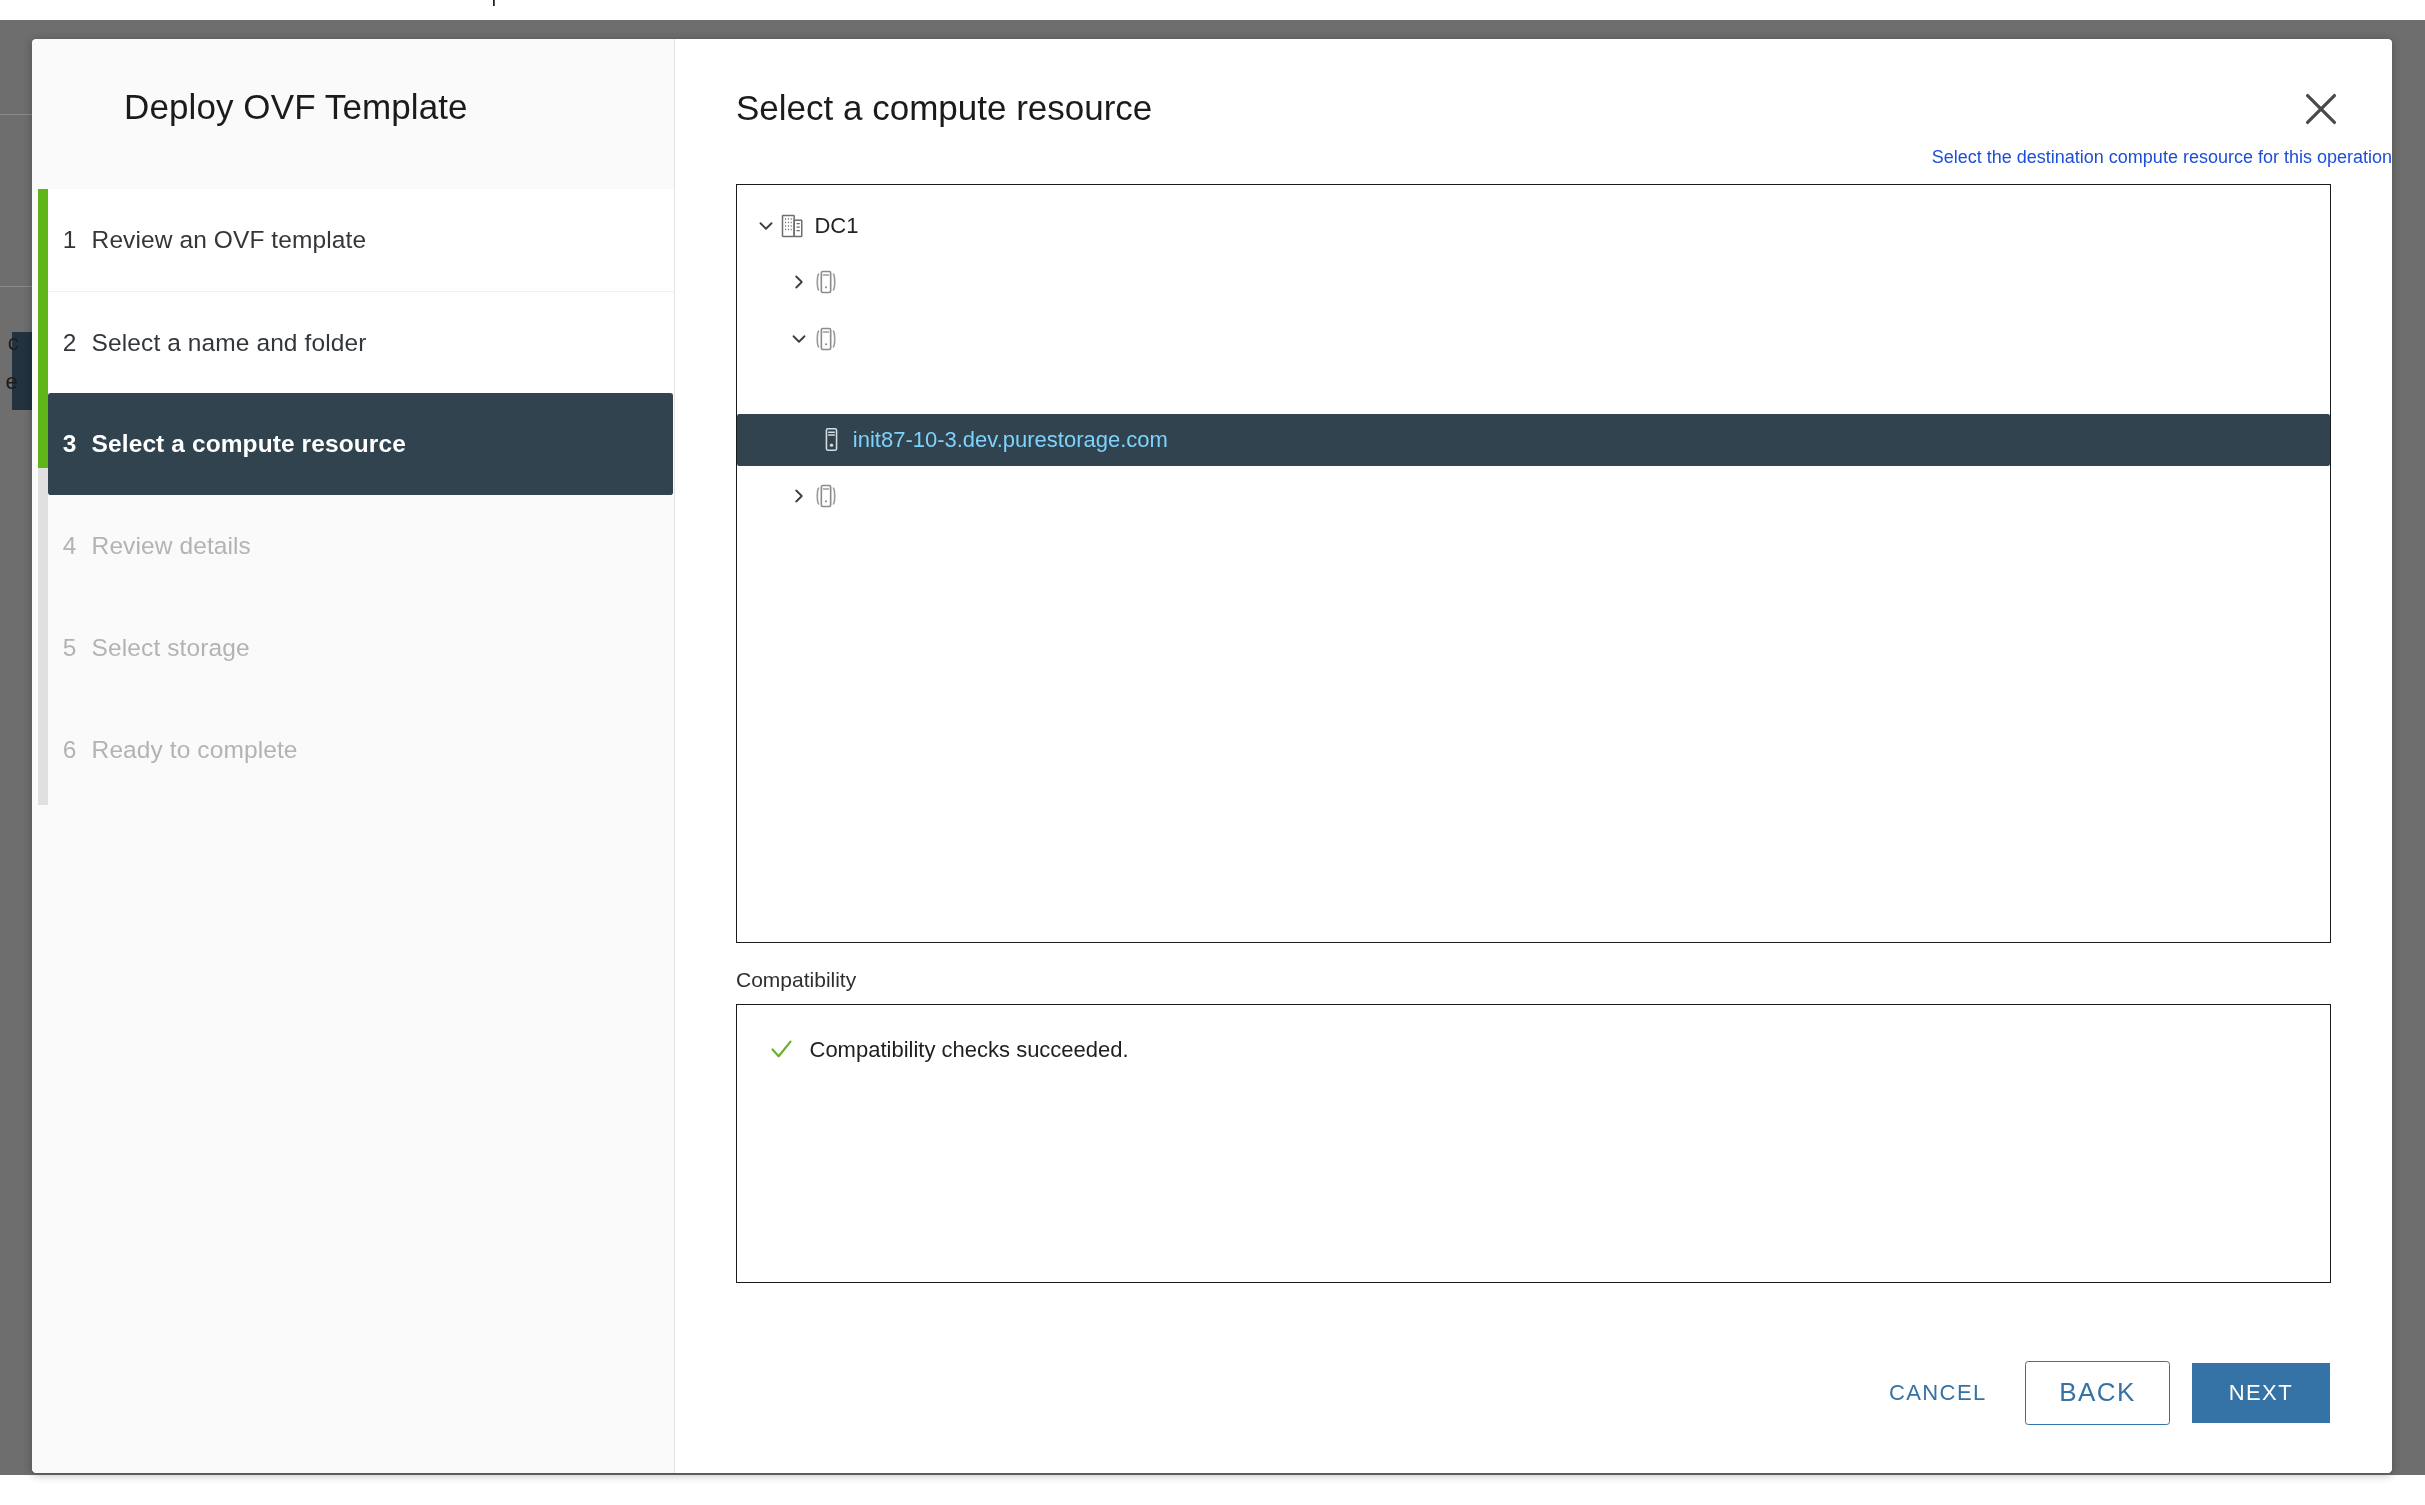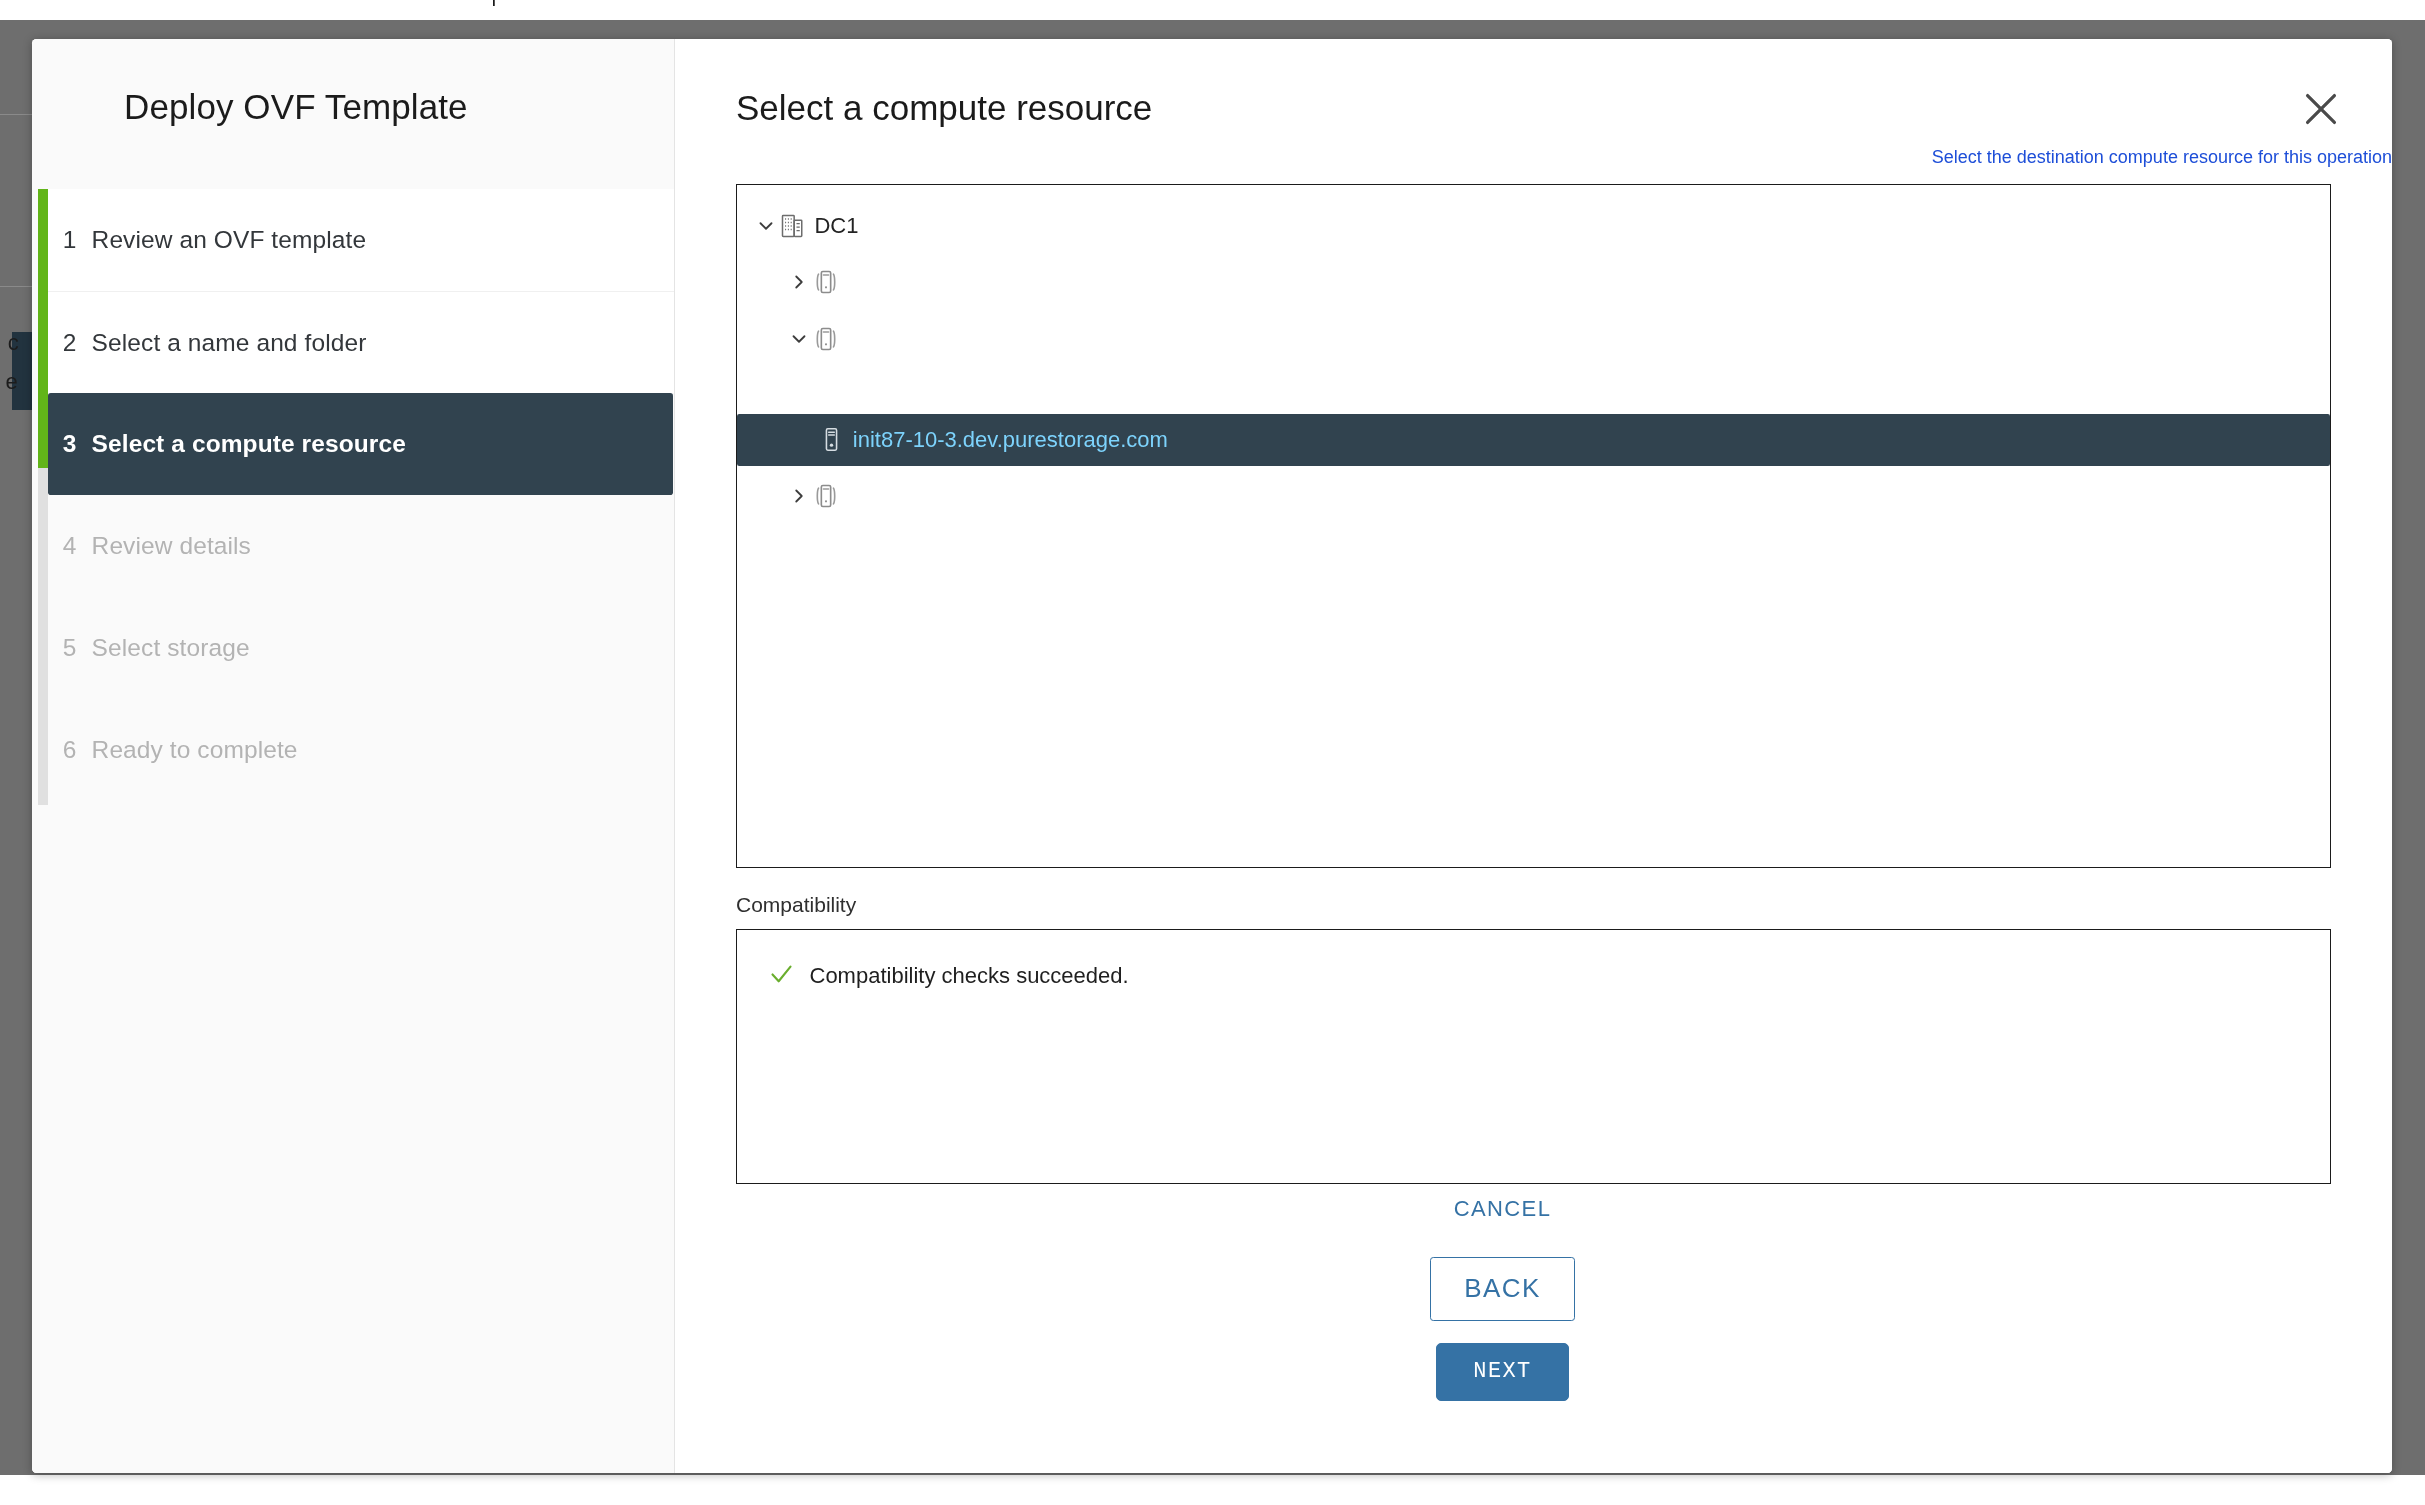--- a/index.html
+++ b/index.html
@@ -231,23 +231,22 @@
     color: #1f1f1f;
     margin-left: 14.5px;
   }
 
   
   .footer {
     margin-top: auto;
     display: flex;
     justify-content: flex-end;
     align-items: center;
-    padding: 0 62px 72px 0;
+    padding: 0 62px 48px 0;
     gap: 22px;
-    flex-direction: column;
   }
   .btn-link {
     font-size: 22px;
     letter-spacing: 1.4px;
     color: #3572a5;
     background: none;
     border: none;
     padding: 12.3px 16.7px;
     cursor: pointer;
     font-family: inherit;
@@ -262,24 +261,24 @@
     padding: 15.6px 33px;
     cursor: pointer;
     font-family: inherit;
   }
   .btn-primary {
     font-size: 22px;
     letter-spacing: 1.4px;
     color: #ffffff;
     background: #3572a5;
     border: 1.7px solid #3572a5;
-    border-radius: 5px;
+    border-radius: 0;
     padding: 15.6px 36px;
     cursor: pointer;
-    font-family: Liberation Mono, monospace;
+    font-family: Liberation Sans, sans-serif;
   }
 </style>
 </head>
 <body>
 
 <div id="root">
 
   <div class="bg-strip-top">
     <div class="bg-ghost" style="left:491px; top:-19px;">|</div>
   </div>

